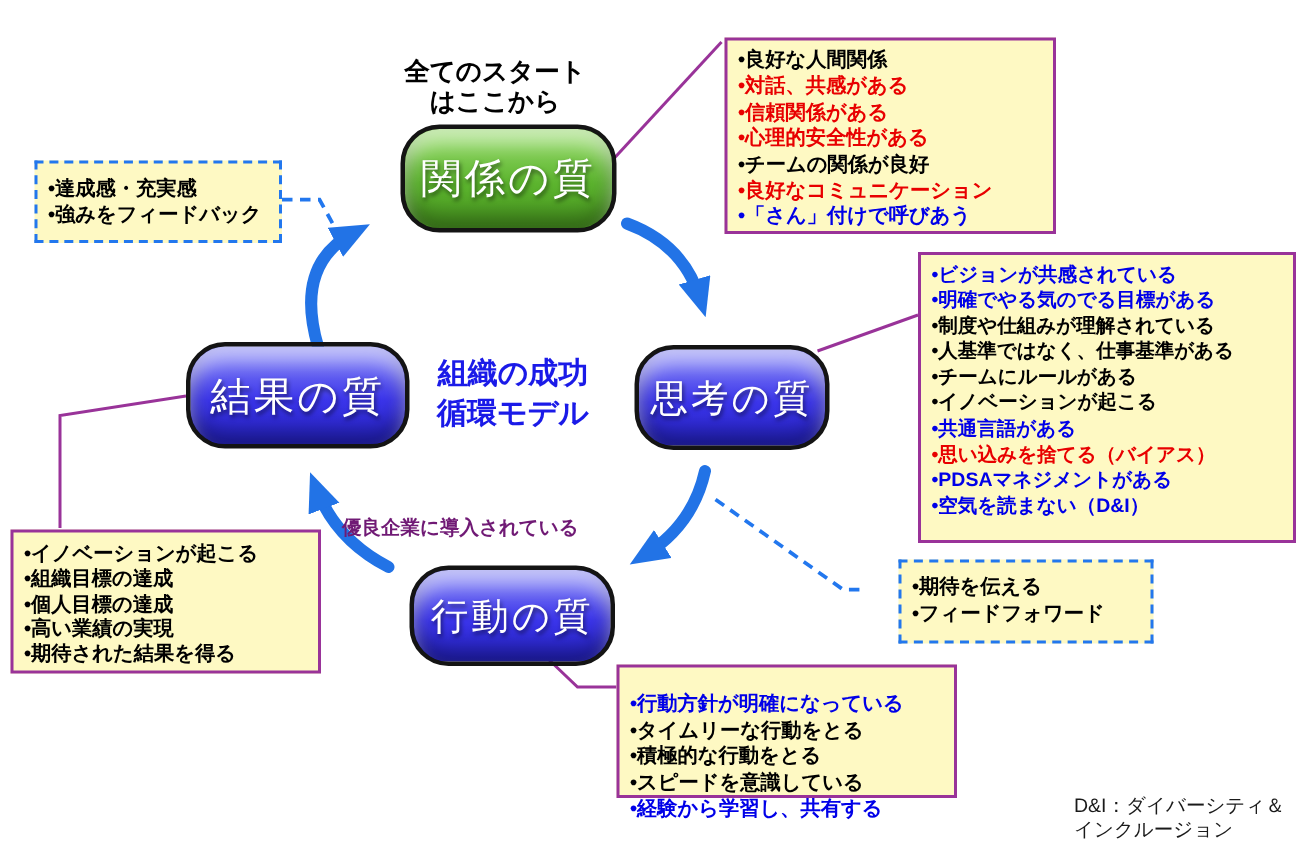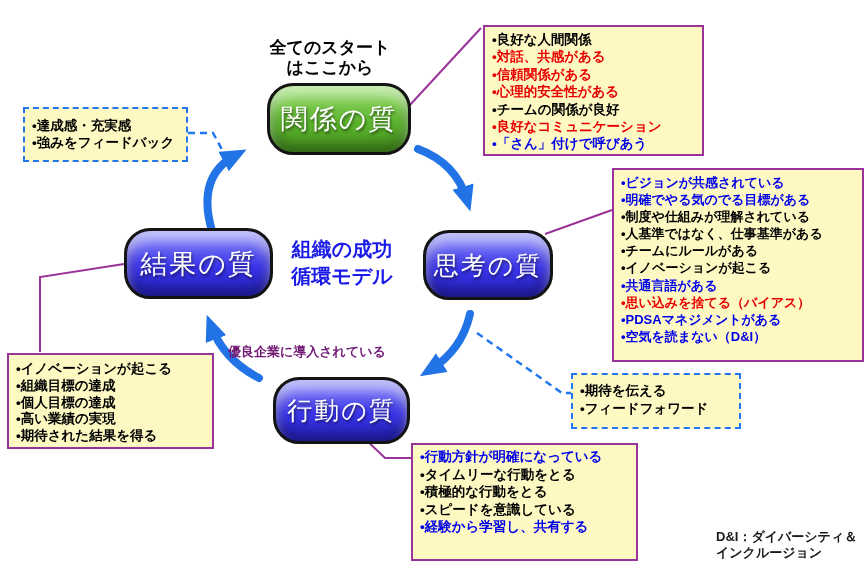--- a/index.html
+++ b/index.html
@@ -18,35 +18,35 @@
   .callout.dashed{border:2.5px dashed #2277ee;}
   .li{white-space:nowrap;}
   .c-black{color:#000;}
   .c-red{color:#e80000;}
   .c-blue{color:#0000e8;}
 
   .co-relation{left:483px;top:25px;width:221px;height:131px;font-size:13.5px;}
   .co-relation .li{line-height:17.4px;}
   .co-thinking{left:612px;top:168px;width:252px;height:194px;font-size:13px;}
   .co-thinking .li{line-height:17.1px;}
-  .co-action{left:411px;top:443px;width:227px;height:118px;font-size:13.5px;padding-top:3px;}
+  .co-action{left:411px;top:443px;width:227px;height:89px;font-size:13.5px;padding-top:15px;}
   .co-action .li{line-height:17.6px;}
   .co-result{left:7px;top:353px;width:207px;height:96px;font-size:13.5px;padding-top:6px;}
   .co-result .li{line-height:16.8px;}
   .co-feedback{left:23px;top:107px;width:165px;height:55px;font-size:13.5px;padding-top:8px;}
   .co-feedback .li{line-height:17px;}
-  .co-feedforward{left:571px;top:373px;width:170px;height:56px;font-size:13.5px;padding-top:7px;}
+  .co-feedforward{left:599px;top:373px;width:170px;height:56px;font-size:13.5px;padding-top:7px;}
   .co-feedforward .li{line-height:18px;}
 
   .start-label{position:absolute;left:250px;top:38px;width:160px;text-align:center;
                font-size:17px;font-weight:bold;color:#000;line-height:20px;}
   .center-title{position:absolute;left:277px;top:236px;width:130px;text-align:center;
                 font-size:20px;font-weight:bold;color:#1a1ae8;line-height:27px;}
   .subtitle{position:absolute;left:228px;top:305px;font-size:13px;font-weight:bold;color:#701a75;margin-top:38px;}
-  .footnote{position:absolute;left:716px;top:529px;font-size:13px;font-weight:bold;color:#1a1a1a;line-height:16px;}
+  .footnote{position:absolute;left:716px;top:529px;font-size:13px;font-weight:normal;color:#1a1a1a;line-height:16px;}
 </style>
 </head>
 <body>
 
 <div class="stage">
 
   <svg class="lines" viewBox="0 0 866 565">
     <defs>
       <marker id="ah" markerUnits="userSpaceOnUse" markerWidth="28" markerHeight="24" refX="14" refY="11" orient="auto">
         <path d="M0,0 L26,11 L0,22 Z" fill="#2273e6"></path>

